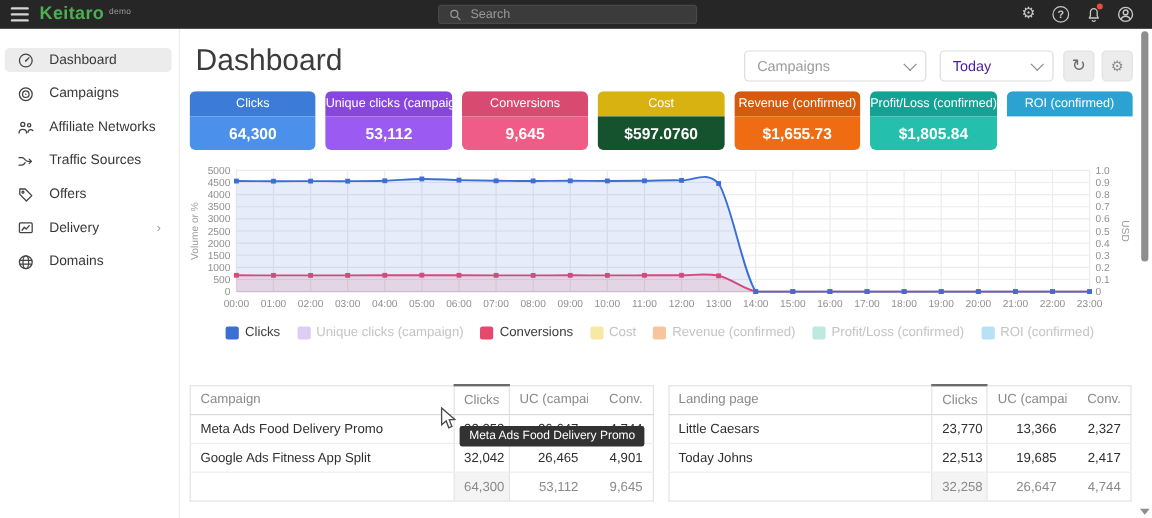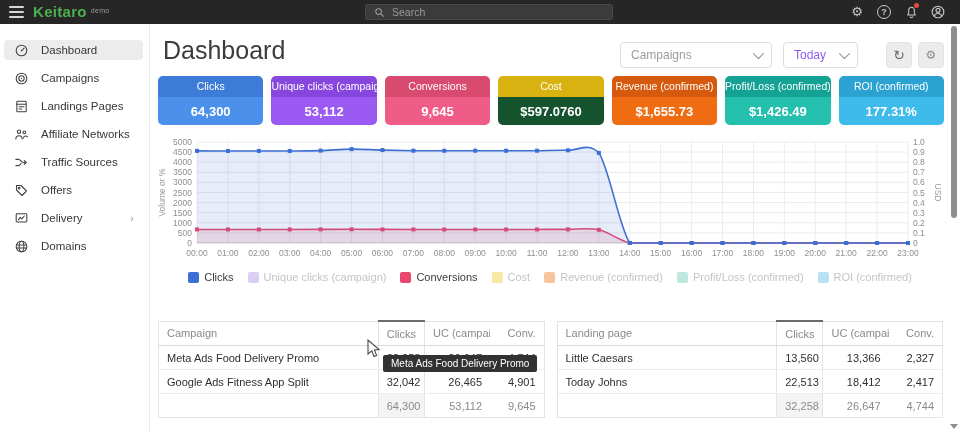--- a/index.html
+++ b/index.html
@@ -4,21 +4,21 @@
 <style>
   html,body{margin:0;padding:0;background:#e9e9e9;}
   #app{position:relative;width:960px;height:432px;background:#fff;overflow:hidden;
        font-family:"Liberation Sans","DejaVu Sans",sans-serif;-webkit-font-smoothing:antialiased;}
   
   .topbar{position:absolute;left:0;top:0;width:960px;height:24px;background:#262626;z-index:30;}
   .hamburger{position:absolute;left:9px;top:6px;width:15px;height:12px;cursor:pointer;}
   .hamburger i{display:block;height:2px;background:#d6d6d6;margin-bottom:3px;border-radius:1px;}
   .logo{position:absolute;left:33px;top:3px;font-size:15px;font-weight:700;color:#4caf50;letter-spacing:.3px;}
   .logo-suffix{font-size:7px;font-weight:400;color:#9a9a9a;margin-left:4px;vertical-align:4px;letter-spacing:.3px;}
-  .searchbox{position:absolute;left:365px;top:4px;width:248px;height:16px;background:#3b3b3b;border:1px solid #484848;
+  .searchbox{position:absolute;left:365px;top:4px;width:216px;height:16px;background:#3b3b3b;border:1px solid #484848;
              border-radius:3px;display:flex;align-items:center;padding-left:8px;box-sizing:border-box;}
   .searchbox span{font-size:10.5px;color:#9a9a9a;margin-left:7px;}
   .tb-icons{position:absolute;right:14px;top:4px;display:flex;gap:11px;align-items:center;}
   .tb-icon{position:relative;width:16px;height:16px;color:#c9c9c9;display:flex;align-items:center;justify-content:center;cursor:pointer;}
   .tb-icon .glyph{font-size:13px;line-height:16px;color:#c9c9c9;font-family:"DejaVu Sans",sans-serif;}
   .help-circle{width:12px;height:12px;border:1.4px solid #c9c9c9;border-radius:50%;font-size:9px;line-height:12px;
                text-align:center;color:#c9c9c9;font-weight:700;}
   .bell-dot{position:absolute;right:0px;top:-1px;width:5px;height:5px;background:#e74c3c;border-radius:50%;}
   
   .sidebar{position:absolute;left:0;top:24px;bottom:0;width:150px;background:#fff;border-right:1px solid #ececec;
@@ -30,21 +30,21 @@
   .side-item .lbl{font-size:11.5px;color:#383838;white-space:nowrap;}
   .side-item .chev{margin-left:auto;margin-right:9px;color:#9a9a9a;font-size:11px;}
   
   .main{position:absolute;left:150px;top:24px;right:0;bottom:0;background:#fff;}
   .page-title{position:absolute;left:13px;top:12px;font-size:25px;font-weight:400;color:#3c3c3c;}
   .select{position:absolute;height:26px;border:1px solid #ddd;border-radius:4px;background:#fff;display:flex;
           align-items:center;padding:0 10px;box-sizing:border-box;cursor:pointer;}
   .select .chevron{margin-left:auto;width:7px;height:7px;border-right:1.5px solid #8a8a8a;border-bottom:1.5px solid #8a8a8a;
           transform:rotate(45deg) translateY(-2px);}
   .sel-campaigns{left:470px;top:18px;width:152px;font-size:12px;color:#9c9c9c;}
-  .sel-today{left:633px;top:18px;width:75px;font-size:12px;color:#8b5cf6;font-weight:500;}
+  .sel-today{left:633px;top:18px;width:95px;font-size:12px;color:#4c1d95;font-weight:500;}
   .icon-btn{position:absolute;top:18px;width:26px;height:26px;background:#ececec;border:1px solid #e2e2e2;
             border-radius:4px;display:flex;align-items:center;justify-content:center;cursor:pointer;box-sizing:border-box;}
   .btn-refresh{left:736px;color:#6a6a6a;font-size:14px;font-family:"DejaVu Sans",sans-serif;}
   .btn-settings{left:768px;color:#8d8d8d;font-size:12px;font-family:"DejaVu Sans",sans-serif;}
   
   .cards{position:absolute;left:8px;top:52px;width:786px;height:49px;display:flex;gap:8px;}
   .card{flex:1;border-radius:5px;overflow:hidden;color:#fff;text-align:center;display:flex;flex-direction:column;}
   .card .c-label{height:21px;line-height:21px;font-size:10.5px;white-space:nowrap;overflow:hidden;}
   .card .c-value{flex:1;display:flex;align-items:center;justify-content:center;font-size:13px;font-weight:700;}
   
@@ -129,27 +129,20 @@
       <div class="side-item">
         <svg width="15" height="15" viewBox="0 0 24 24" fill="none" stroke="#424242" stroke-width="1.7" stroke-linecap="round" stroke-linejoin="round">
           <circle cx="12" cy="12" r="8.5"></circle>
           <circle cx="12" cy="12" r="4.3"></circle>
           <circle cx="12" cy="12" r="1" fill="#424242" stroke="none"></circle>
         </svg>
         <span class="lbl">Campaigns</span>
       </div>
       <div class="side-item">
         <svg width="15" height="15" viewBox="0 0 24 24" fill="none" stroke="#424242" stroke-width="1.7" stroke-linecap="round" stroke-linejoin="round">
-          <rect x="4.5" y="3.5" width="15" height="17" rx="1.5"></rect>
-          <path d="M4.5 8.5h15M8 12.5h8M8 16h4.5"></path>
-        </svg>
-        <span class="lbl">Landings Pages</span>
-      </div>
-      <div class="side-item">
-        <svg width="15" height="15" viewBox="0 0 24 24" fill="none" stroke="#424242" stroke-width="1.7" stroke-linecap="round" stroke-linejoin="round">
           <circle cx="8" cy="7.5" r="2.7"></circle>
           <path d="M3 19c0-3 2.2-5 5-5s5 2 5 5"></path>
           <circle cx="16.5" cy="8.5" r="2.2"></circle>
           <path d="M14.8 18c.4-2.3 1.7-3.6 3.7-3.6 1.3 0 2.3.5 2.9 1.4"></path>
         </svg>
         <span class="lbl">Affiliate Networks</span>
       </div>
       <div class="side-item">
         <svg width="15" height="15" viewBox="0 0 24 24" fill="none" stroke="#424242" stroke-width="1.7" stroke-linecap="round" stroke-linejoin="round">
           <path d="M3 7h4c4 0 4 5 8 5h4M3 17h4c2.2 0 3.2-1.6 4.2-3.3"></path>
@@ -212,25 +205,24 @@
         <div class="card">
           <div class="c-label" style="background:#D8B210">Cost</div>
           <div class="c-value" style="background:#14532d">$597.0760</div>
         </div>
         <div class="card">
           <div class="c-label" style="background:#D55A0D">Revenue (confirmed)</div>
           <div class="c-value" style="background:#F06C12">$1,655.73</div>
         </div>
         <div class="card">
           <div class="c-label" style="background:#14A294">Profit/Loss (confirmed)</div>
-          <div class="c-value" style="background:#25BFAE">$1,426.49</div>
+          <div class="c-value" style="background:#25BFAE">$1,805.84</div>
         </div>
         <div class="card">
           <div class="c-label" style="background:#2BA2D2">ROI (confirmed)</div>
-          <div class="c-value" style="background:#3EBBEA">177.31%</div>
         </div>
       </div>
 
     <svg id="chart-svg" width="790" height="132" viewBox="0 0 790 132">
         <line x1="42" y1="9" x2="42" y2="110" stroke="#ececec" stroke-width="1"></line>
         <line x1="72.91304347826087" y1="9" x2="72.91304347826087" y2="110" stroke="#ececec" stroke-width="1"></line>
         <line x1="103.82608695652175" y1="9" x2="103.82608695652175" y2="110" stroke="#ececec" stroke-width="1"></line>
         <line x1="134.73913043478262" y1="9" x2="134.73913043478262" y2="110" stroke="#ececec" stroke-width="1"></line>
         <line x1="165.6521739130435" y1="9" x2="165.6521739130435" y2="110" stroke="#ececec" stroke-width="1"></line>
         <line x1="196.56521739130434" y1="9" x2="196.56521739130434" y2="110" stroke="#ececec" stroke-width="1"></line>
@@ -449,28 +441,28 @@
               <tr>
                 <th class="th-name">Landing page</th>
                 <th class=" col-clicks">Clicks</th>
                 <th class="">UC (campaign)</th>
                 <th class="">Conv.</th>
               </tr>
             </thead>
             <tbody>
               <tr>
                 <td class="td-name">Little Caesars</td>
-                <td class=" col-clicks">13,560</td>
+                <td class=" col-clicks">23,770</td>
                 <td class="">13,366</td>
                 <td class="">2,327</td>
               </tr>
               <tr>
                 <td class="td-name">Today Johns</td>
                 <td class=" col-clicks">22,513</td>
-                <td class="">18,412</td>
+                <td class="">19,685</td>
                 <td class="">2,417</td>
               </tr>
             </tbody>
             <tfoot>
               <tr>
                 <td class=""></td>
                 <td class="col-clicks">32,258</td>
                 <td class="">26,647</td>
                 <td class="">4,744</td>
               </tr>

